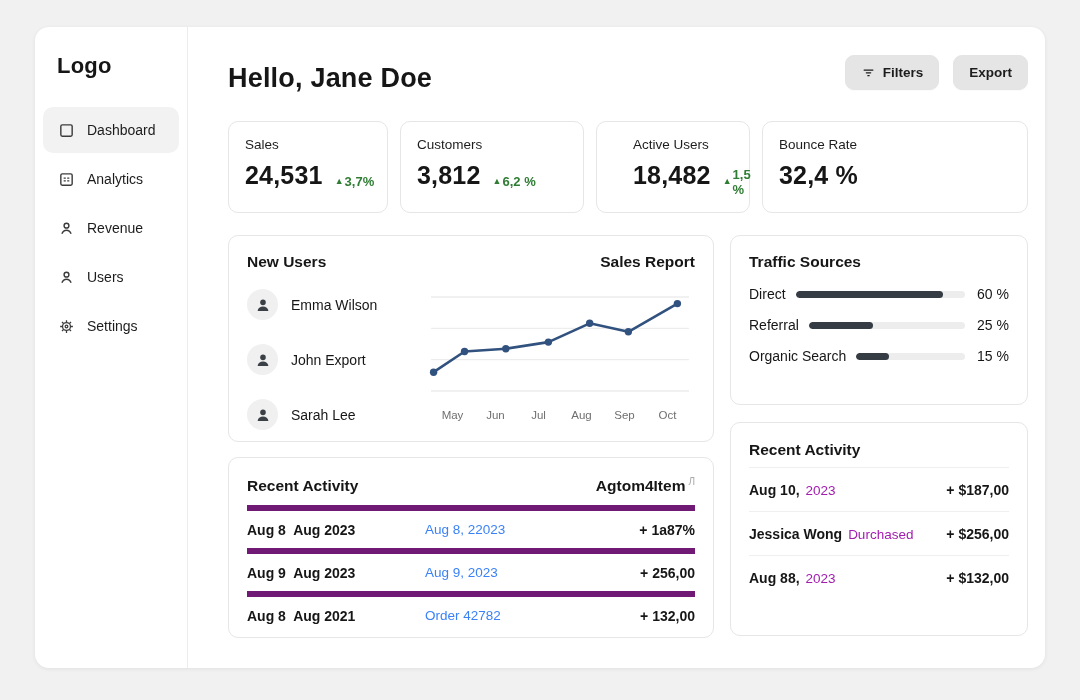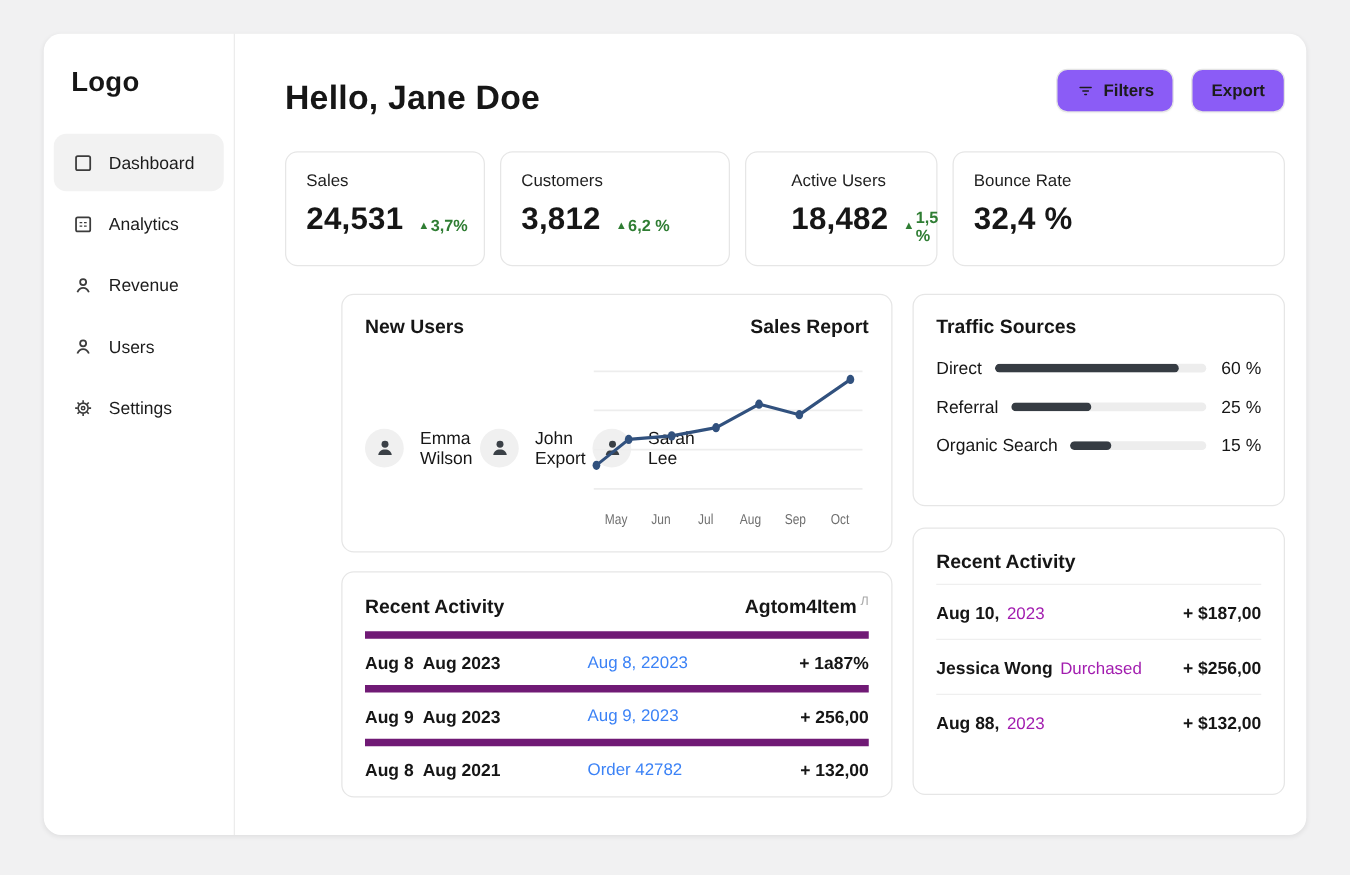--- a/index.html
+++ b/index.html
@@ -18,46 +18,46 @@
   .nav-item.active { background:#f2f2f2; }
   .nav-ic { width:17px; height:17px; display:inline-flex; align-items:center; justify-content:center; color:#3c3c3c; }
   .nav-ic svg { width:17px; height:17px; }
 
   
   .main { flex:1; padding:28px 17px 0 40px; }
   .main-header { display:flex; justify-content:space-between; align-items:flex-start; }
   .greeting { font-size:27px; font-weight:700; letter-spacing:.2px; margin-top:8px; }
   .hdr-buttons { display:flex; gap:14px; }
   .btn { display:flex; align-items:center; gap:7px; height:35px; padding:0 15px;
-         background:#8b5cf6; border:1px solid #e4e4e4; border-radius:9px;
+         background:#e5e5e5; border:1px solid #e4e4e4; border-radius:9px;
          font-size:13.5px; font-weight:600; color:#1c1c1c; cursor:pointer;
          box-shadow:0 1px 1px rgba(0,0,0,.02);text-align:right; }
   .btn svg { width:15px; height:15px; }
 
   
   .stats-row { display:flex; gap:12px; margin-top:27px; }
   .stat-card { border:1px solid #e6e6e6; border-radius:10px; padding:15px 16px; height:92px; }
   .stat-label { font-size:13.5px; color:#1e1e1e; }
   .stat-value-row { display:flex; align-items:baseline; gap:12px; margin-top:9px; }
   .stat-value { font-size:25px; font-weight:700; letter-spacing:.2px; }
   .stat-trend { font-size:13px; font-weight:600; color:#2f7d33; display:inline-flex; align-items:center; gap:1px; }
   .stat-trend .arrow { font-size:9px; line-height:1; }
 
   
-  .content-row { display:flex; gap:16px; margin-top:22px;margin-left:45px; }
+  .content-row { display:flex; gap:16px; margin-top:22px; }
   .col-left { flex:1; }
   .col-right { width:298px; flex-shrink:0; }
   .card { border:1px solid #e6e6e6; border-radius:10px; background:#fff; }
   .card-title { font-size:15.5px; font-weight:700; }
 
   
   .new-users { height:207px; padding:17px 18px; margin-bottom:15px; }
   .nu-header { display:flex; justify-content:space-between; align-items:center; }
   .nu-body { display:flex; margin-top:14px; }
-  .user-list { width:178px; display:flex; flex-direction:row; gap:6px; padding-top:4px; }
+  .user-list { width:178px; display:flex; flex-direction:column; gap:24px; padding-top:4px; }
   .user-item { display:flex; align-items:center; gap:13px; font-size:14px; }
   .avatar { width:31px; height:31px; border-radius:50%; background:#f0f0f0;
             display:flex; align-items:center; justify-content:center; flex-shrink:0; }
   .avatar svg { width:18px; height:18px; }
   .chart-wrap { flex:1; }
   .chart-wrap svg { width:100%; height:142px; display:block; }
 
   
   .activity-left { height:181px; padding:14px 18px 0 18px; }
   .al-header { display:flex; justify-content:space-between; align-items:center; padding:4px 0 10px 0; }

